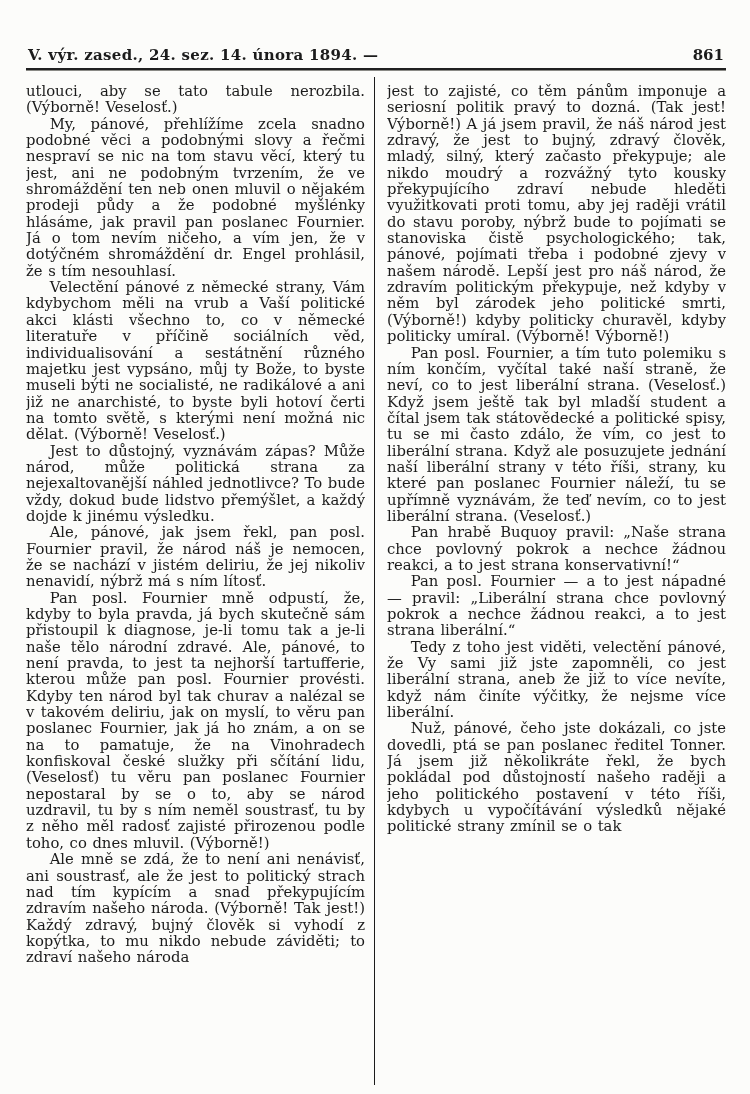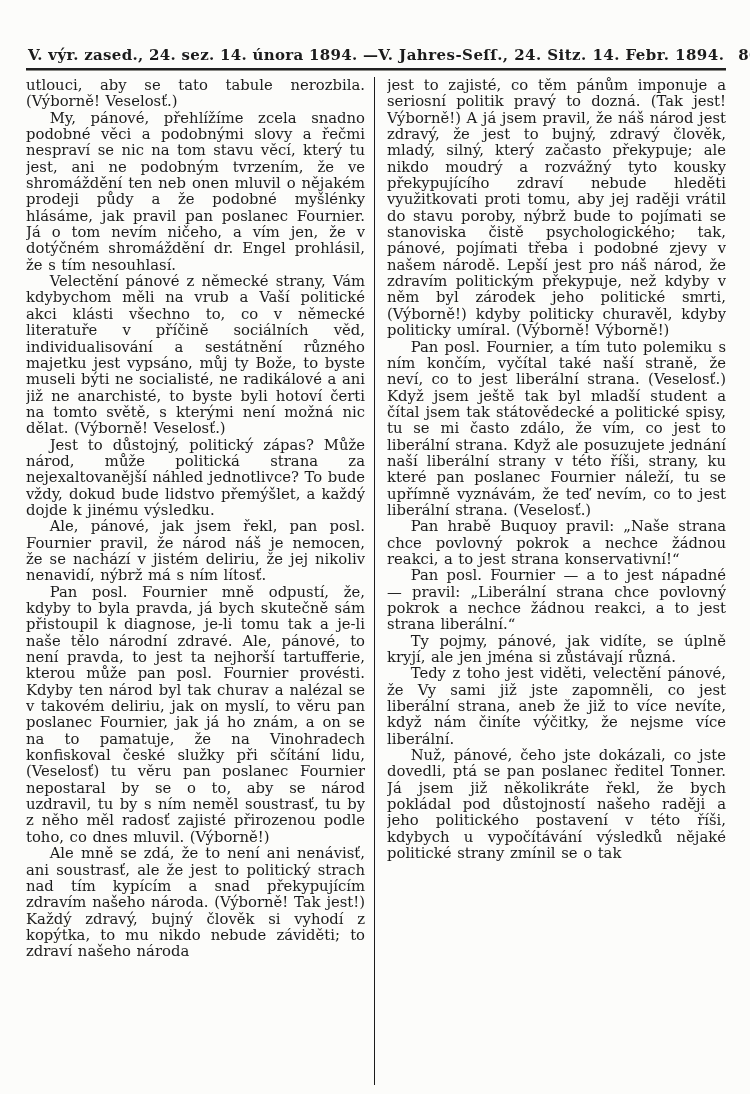--- a/index.html
+++ b/index.html
@@ -33,21 +33,21 @@
   .h-page { margin-left: 14px; }
   .rule {
     height: 0;
     border-top: 2px solid #202020;
     border-bottom: 1px solid #8a8a86;
     margin: 0 0 6px 0;
   }
   .columns {
     position: relative;
     display: flex;
-    align-items: flex-start;
+    align-items: flex-end;
   }
   .col {
     width: 340px;
     height: 1002px;
     overflow: hidden;
     text-align: justify;
     font-size: 14.8px;
     line-height: 16.35px;
     word-spacing: 0.06em;
   }
@@ -65,44 +65,42 @@
   }
   p.par.no-indent { text-indent: 0; }
 </style>
 </head>
 <body>
 
 <div class="page">
 
   <div class="header">
     <span class="h-left">V. výr. zased., 24. sez. 14. února 1894. —</span>
-    <span class="h-right">V. Jahres-Seſſ., 24. Sitz. 14. Febr. 1894.</span>
     <span class="h-page">861</span>
   </div>
 
   <div class="rule"></div>
 
   <div class="columns">
 
     <div class="col col-left">
       <p class="par no-indent">utlouci, aby se tato tabule nerozbila. (Výborně! Veselosť.)</p>
       <p class="par">My, pánové, přehlížíme zcela snadno podobné věci a podobnými slovy a řečmi nespraví se nic na tom stavu věcí, který tu jest, ani ne podobným tvrzením, že ve shromáždění ten neb onen mluvil o nějakém prodeji půdy a že podobné myšlénky hlásáme, jak pravil pan poslanec Fournier. Já o tom nevím ničeho, a vím jen, že v dotýčném shromáždění dr. Engel prohlásil, že s tím nesouhlasí.</p>
       <p class="par">Velectění pánové z německé strany, Vám kdybychom měli na vrub a Vaší politické akci klásti všechno to, co v německé literatuře v příčině sociálních věd, individualisování a sestátnění různého majetku jest vypsáno, můj ty Bože, to byste museli býti ne socialisté, ne radikálové a ani již ne anarchisté, to byste byli hotoví čerti na tomto světě, s kterými není možná nic dělat. (Výborně! Veselosť.)</p>
-      <p class="par">Jest to důstojný, politický zápas? Může národ, může politická strana za nejexaltovanější náhled jednotlivce? To bude vždy, dokud bude lidstvo přemýšlet, a každý dojde k jinému výsledku.</p>
+      <p class="par">Jest to důstojný, vyznávám zápas? Může národ, může politická strana za nejexaltovanější náhled jednotlivce? To bude vždy, dokud bude lidstvo přemýšlet, a každý dojde k jinému výsledku.</p>
       <p class="par">Ale, pánové, jak jsem řekl, pan posl. Fournier pravil, že národ náš je nemocen, že se nachází v jistém deliriu, že jej nikoliv nenavidí, nýbrž má s ním lítosť.</p>
       <p class="par">Pan posl. Fournier mně odpustí, že, kdyby to byla pravda, já bych skutečně sám přistoupil k diagnose, je-li tomu tak a je-li naše tělo národní zdravé. Ale, pánové, to není pravda, to jest ta nejhorší tartufferie, kterou může pan posl. Fournier provésti. Kdyby ten národ byl tak churav a nalézal se v takovém deliriu, jak on myslí, to věru pan poslanec Fournier, jak já ho znám, a on se na to pamatuje, že na Vinohradech konfiskoval české služky při sčítání lidu, (Veselosť) tu věru pan poslanec Fournier nepostaral by se o to, aby se národ uzdravil, tu by s ním neměl soustrasť, tu by z něho měl radosť zajisté přirozenou podle toho, co dnes mluvil. (Výborně!)</p>
       <p class="par">Ale mně se zdá, že to není ani nenávisť, ani soustrasť, ale že jest to politický strach nad tím kypícím a snad překypujícím zdravím našeho národa. (Výborně! Tak jest!) Každý zdravý, bujný člověk si vyhodí z kopýtka, to mu nikdo nebude záviděti; to zdraví našeho národa</p>
     </div>
 
     <div class="divider"></div>
 
     <div class="col col-right">
       <p class="par no-indent">jest to zajisté, co těm pánům imponuje a seriosní politik pravý to dozná. (Tak jest! Výborně!) A já jsem pravil, že náš národ jest zdravý, že jest to bujný, zdravý člověk, mladý, silný, který začasto překypuje; ale nikdo moudrý a rozvážný tyto kousky překypujícího zdraví nebude hleděti využitkovati proti tomu, aby jej raději vrátil do stavu poroby, nýbrž bude to pojímati se stanoviska čistě psychologického; tak, pánové, pojímati třeba i podobné zjevy v našem národě. Lepší jest pro náš národ, že zdravím politickým překypuje, než kdyby v něm byl zárodek jeho politické smrti, (Výborně!) kdyby politicky churavěl, kdyby politicky umíral. (Výborně! Výborně!)</p>
       <p class="par">Pan posl. Fournier, a tím tuto polemiku s ním končím, vyčítal také naší straně, že neví, co to jest liberální strana. (Veselosť.) Když jsem ještě tak byl mladší student a čítal jsem tak státovědecké a politické spisy, tu se mi často zdálo, že vím, co jest to liberální strana. Když ale posuzujete jednání naší liberální strany v této říši, strany, ku které pan poslanec Fournier náleží, tu se upřímně vyznávám, že teď nevím, co to jest liberální strana. (Veselosť.)</p>
       <p class="par">Pan hrabě Buquoy pravil: „Naše strana chce povlovný pokrok a nechce žádnou reakci, a to jest strana konservativní!“</p>
       <p class="par">Pan posl. Fournier — a to jest nápadné — pravil: „Liberální strana chce povlovný pokrok a nechce žádnou reakci, a to jest strana liberální.“</p>
-      <p class="par">Ty pojmy, pánové, jak vidíte, se úplně kryjí, ale jen jména si zůstávají různá.</p>
       <p class="par">Tedy z toho jest viděti, velectění pánové, že Vy sami již jste zapomněli, co jest liberální strana, aneb že již to více nevíte, když nám činíte výčitky, že nejsme více liberální.</p>
       <p class="par">Nuž, pánové, čeho jste dokázali, co jste dovedli, ptá se pan poslanec ředitel Tonner. Já jsem již několikráte řekl, že bych pokládal pod důstojností našeho raději a jeho politického postavení v této říši, kdybych u vypočítávání výsledků nějaké politické strany zmínil se o tak</p>
     </div>
 
   </div>
 </div>
 
 </body></html>

